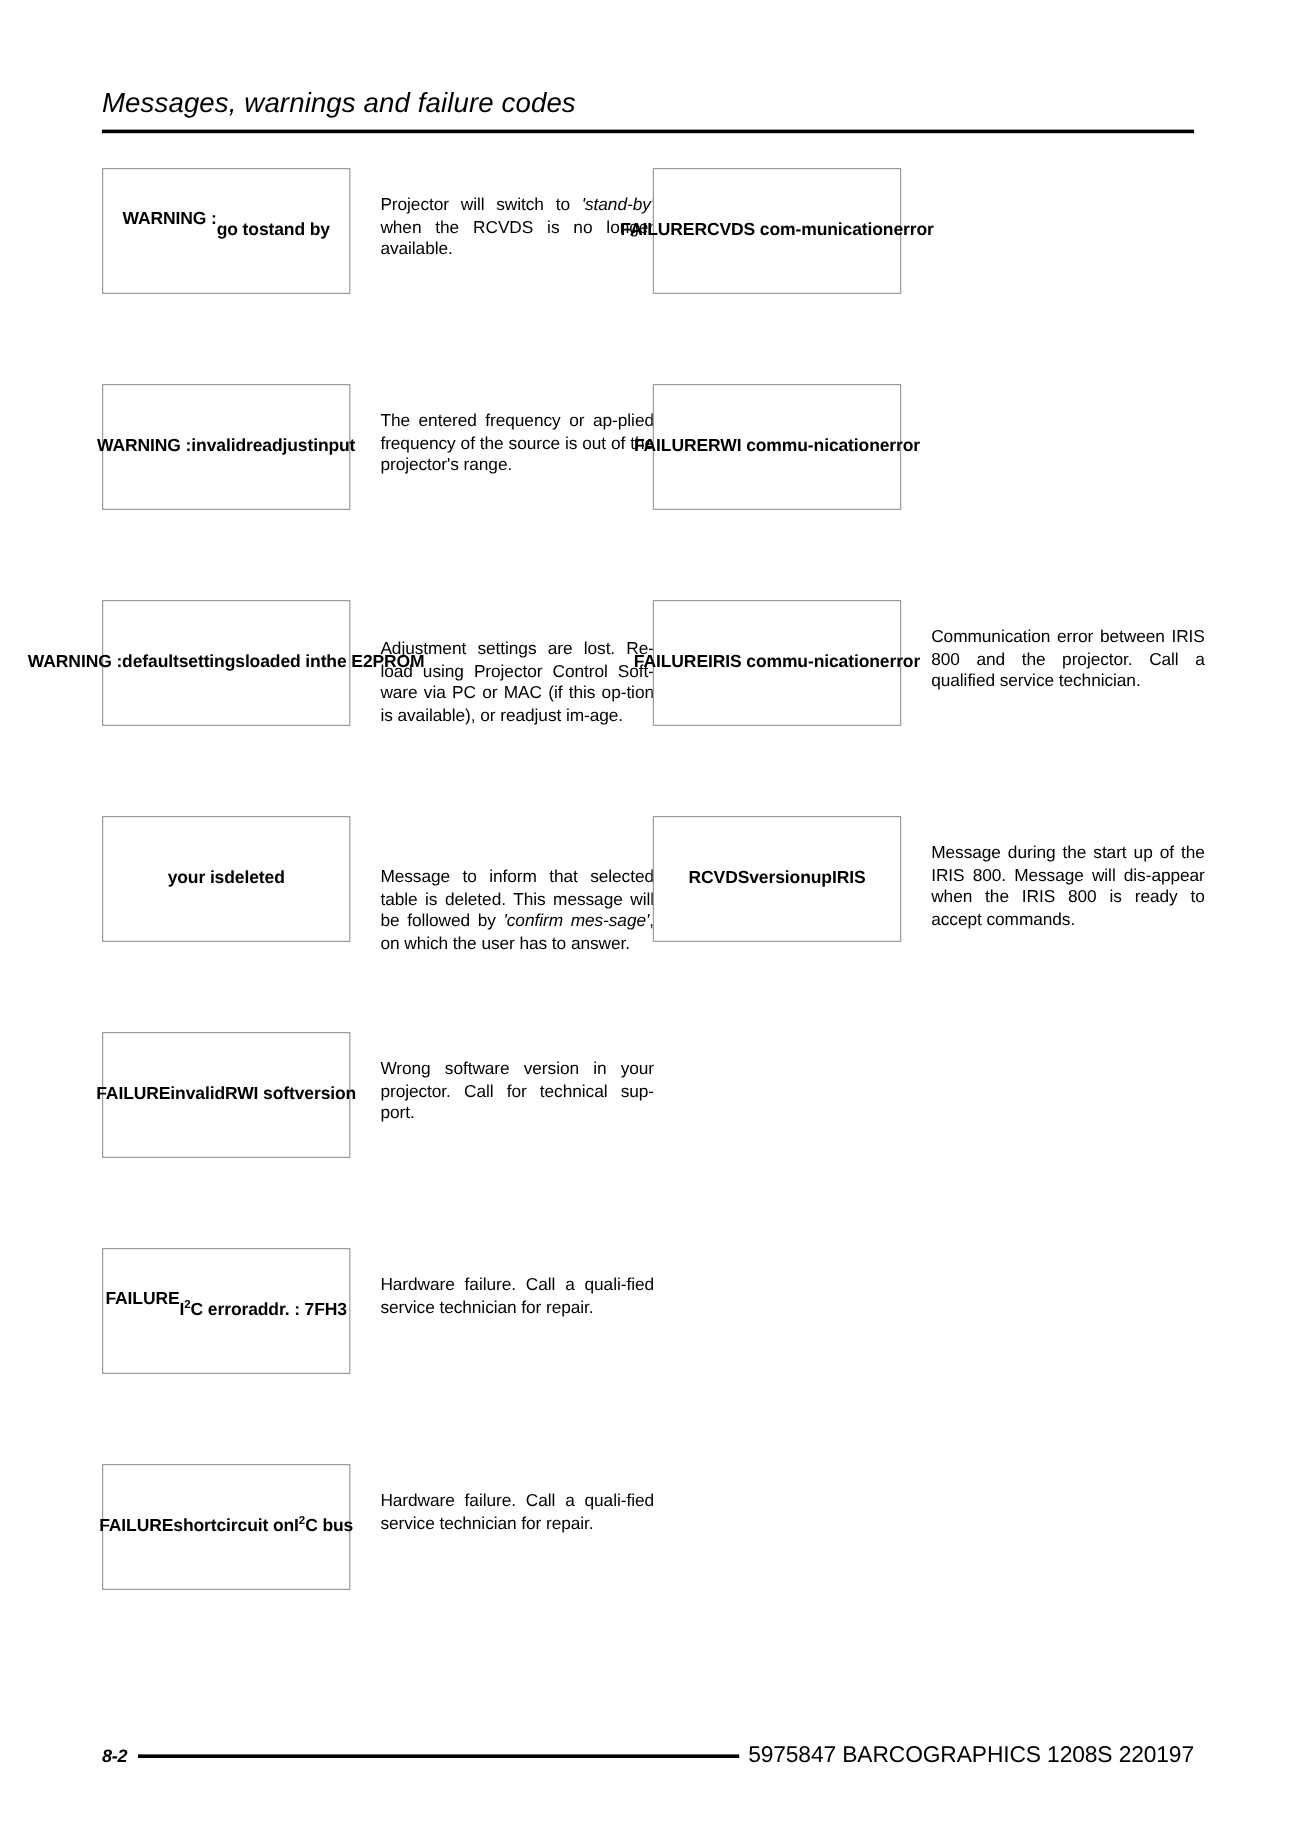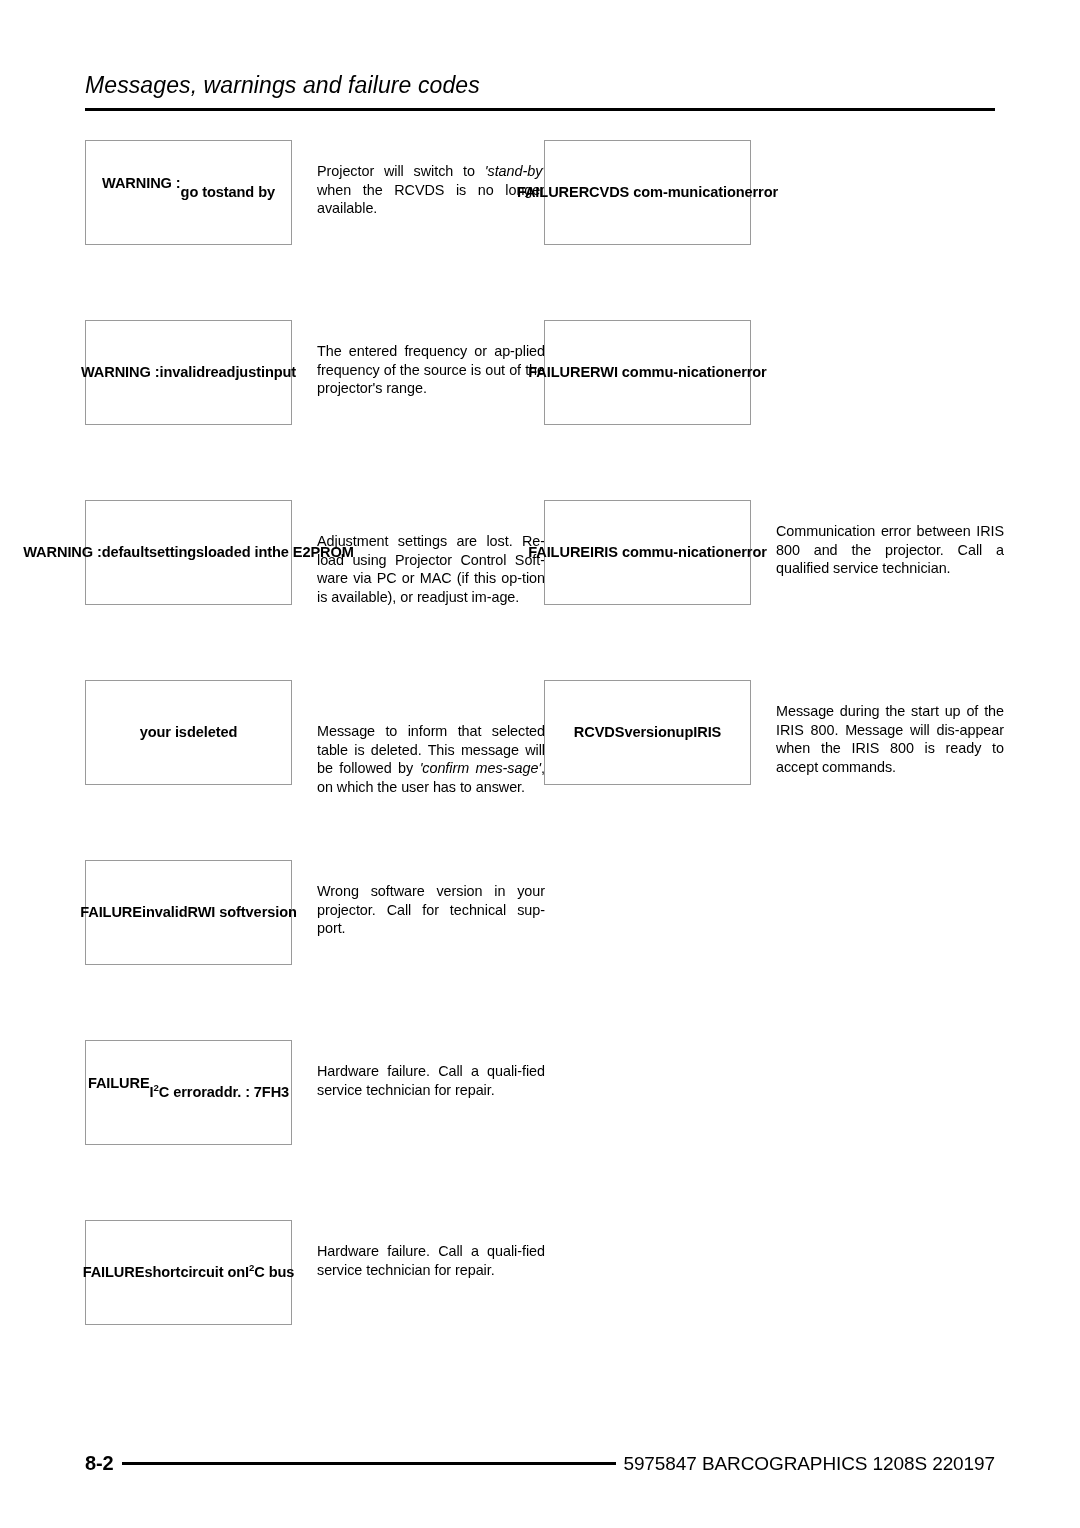--- a/index.html
+++ b/index.html
@@ -120,24 +120,25 @@
   
   .page-footer {
     position: absolute;
     left: 85px;
     top: 1452px;
     width: 910px;
     display: flex;
     align-items: center;
   }
   .footer-page-num {
-    font-size: 20px;
+    font-size: 15px;
     font-weight: bold;
     letter-spacing: -0.2px;
     white-space: nowrap;
+    font-style: italic;
   }
   .footer-rule {
     flex: 1 1 auto;
     height: 3px;
     background: #000;
     margin: 0 7px 0 9px;
   }
   .footer-ref {
     font-size: 19px;
     white-space: nowrap;

